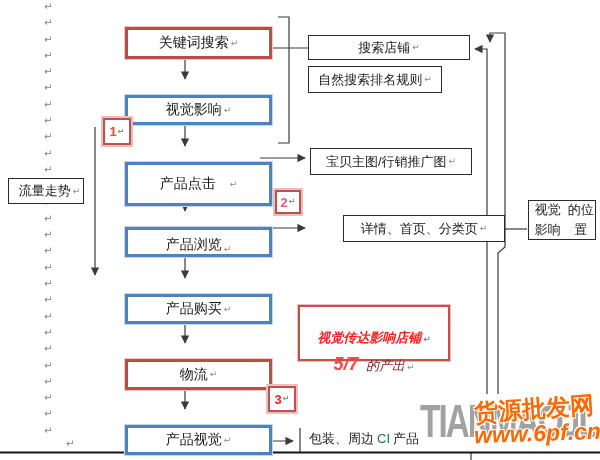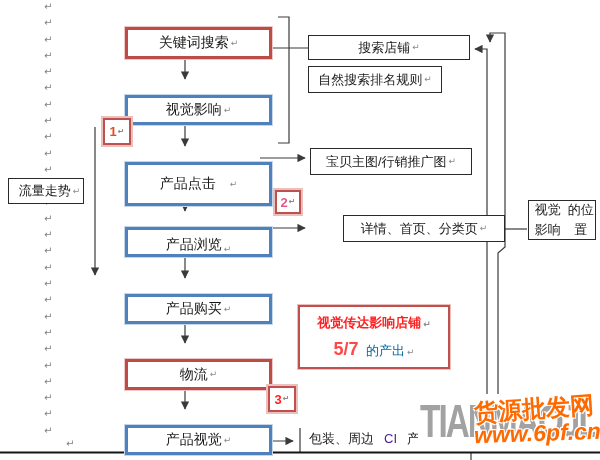--- a/index.html
+++ b/index.html
@@ -21,32 +21,32 @@
   .pcol{position:absolute;left:44px;top:2px;height:436px;width:14px;display:flex;
         flex-direction:column;justify-content:space-between;z-index:1;}
   .pcol .pm{font-size:10px;color:#808080;line-height:1;height:12px;}
   .pm-last{position:absolute;left:66px;top:438px;font-size:10px;color:#808080;z-index:1;}
 
   .mkr{position:absolute;background:#fff;border:2px solid #c0504d;box-shadow:0 0 0 2px #eac0bf;
        display:flex;align-items:center;justify-content:center;font-size:13px;font-weight:bold;z-index:4;}
   .mkr .pmark{font-size:8px;margin-left:1px;}
   .m1{color:#e8491d;} .m2{color:#e05a8a;} .m3{color:#ff2222;}
 
-  .hl{position:absolute;left:298px;top:305px;width:152px;height:64px;background:#fff;
+  .hl{position:absolute;left:298px;top:305px;width:152px;height:56px;background:#fff;
       border:2px solid #c0504d;box-shadow:0 0 0 1px #eac0bf;text-align:center;
-      padding-top:7px;z-index:3;}
+      padding-top:22px;z-index:3;font-style:italic;}
   .hl .l1{color:#ff2020;font-size:13px;font-weight:bold;}
   .hl .l2{margin-top:7px;}
   .hl .frac{color:#ff4848;font-size:18px;font-weight:bold;}
-  .hl .sfx{color:#0369a1;font-size:13px;margin-left:3px;}
+  .hl .sfx{color:#7f1d1d;font-size:13px;margin-left:3px;}
 
   .vpos{left:528px;top:200px;width:68px;height:40px;flex-direction:row;line-height:1.55;text-align:center;}
 
   .bottom-text{position:absolute;left:309px;top:430px;font-size:13px;color:#1a1a1a;z-index:3;white-space:nowrap;}
-  .bottom-text .ci{color:#4c1d95;margin:0 10px;}
+  .bottom-text .ci{color:#15803d;margin:0 3px;}
 
   .wm{position:absolute;left:418px;top:394px;width:182px;height:57px;background:#fff;z-index:6;overflow:hidden;}
   .wm .gray{position:absolute;left:2px;top:1px;font-size:35px;font-weight:bold;color:#a2a2a2;
             letter-spacing:-2px;transform:scale(0.95,1.3);transform-origin:left top;white-space:nowrap;}
   .wm .otitle{position:absolute;left:56px;top:-1px;font-size:24px;font-weight:bold;color:#ff6a00;
             transform:rotate(-4deg);white-space:nowrap;
             text-shadow:1px 1px 0 #fff,-1px -1px 0 #fff,1px -1px 0 #fff,-1px 1px 0 #fff;}
   .wm .ourl{position:absolute;left:56px;top:26px;font-size:23px;font-weight:bold;font-style:italic;color:#ff6a00;
             transform:rotate(-2deg);white-space:nowrap;
             text-shadow:1px 1px 0 #fff,-1px -1px 0 #fff,1px -1px 0 #fff,-1px 1px 0 #fff;}

